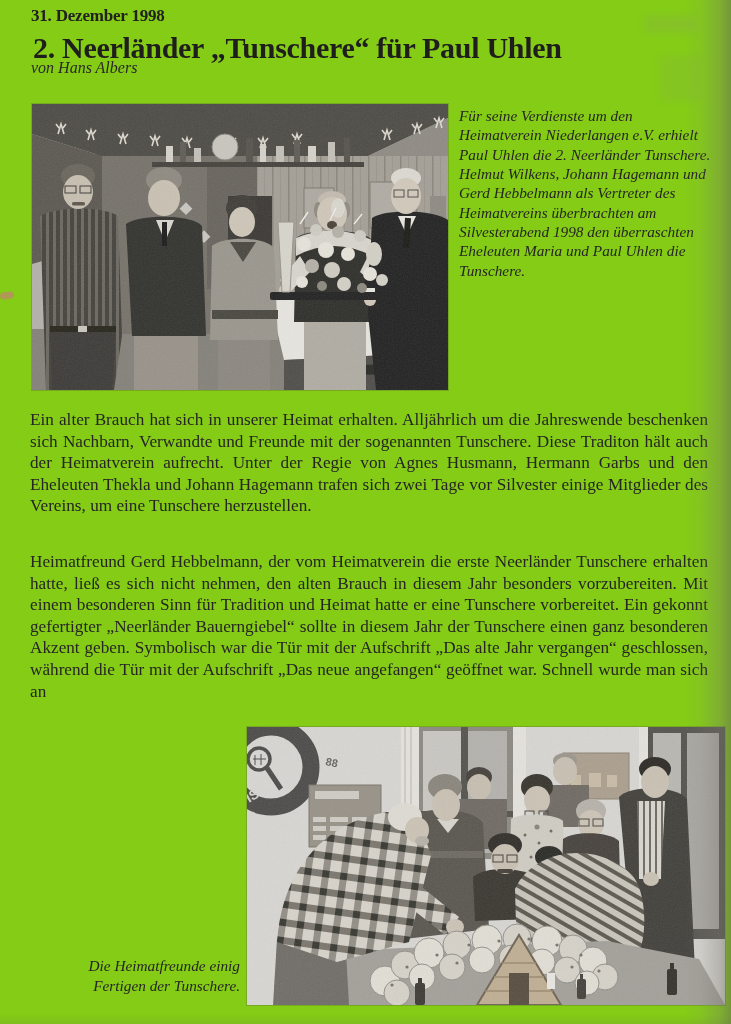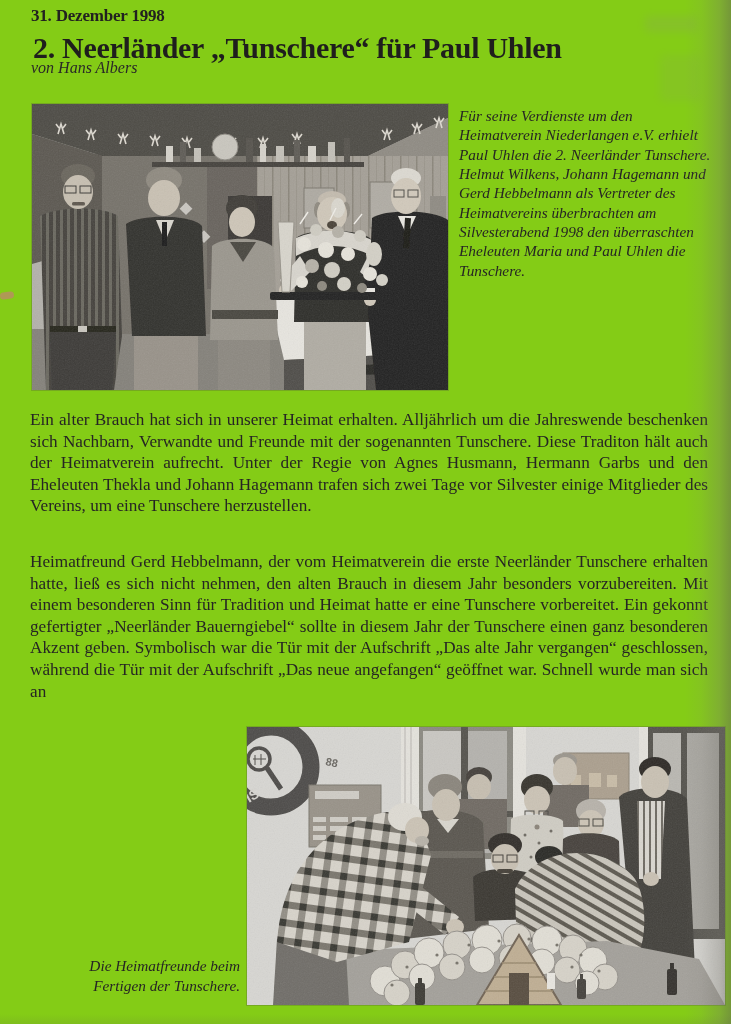--- a/index.html
+++ b/index.html
@@ -409,20 +409,20 @@
             <rect x="333" y="247" width="3" height="6" fill="#44423c"></rect>
           <rect x="420" y="242" width="10" height="26" rx="2" fill="#35332e"></rect>
             <rect x="423" y="236" width="4" height="7" fill="#35332e"></rect>
           <rect x="300" y="246" width="8" height="16" fill="#e8e6e0"></rect>
         </g>
       </g>
       <rect width="478" height="278" filter="url(#noise2)" opacity="0.13"></rect>
     </svg>
   </figure>
 
-  <div class="caption2">Die Heimatfreunde beim Fertigen der Tunschere.</div>
+  <div class="caption2">Die Heimatfreunde einig Fertigen der Tunschere.</div>
 
   <div class="stain"></div>
   <div class="ghost g1"></div>
   <div class="ghost g2"></div>
   <div class="edge-shadow"></div>
   <div class="bottom-shadow"></div>
 </div>
 
 </body></html>

